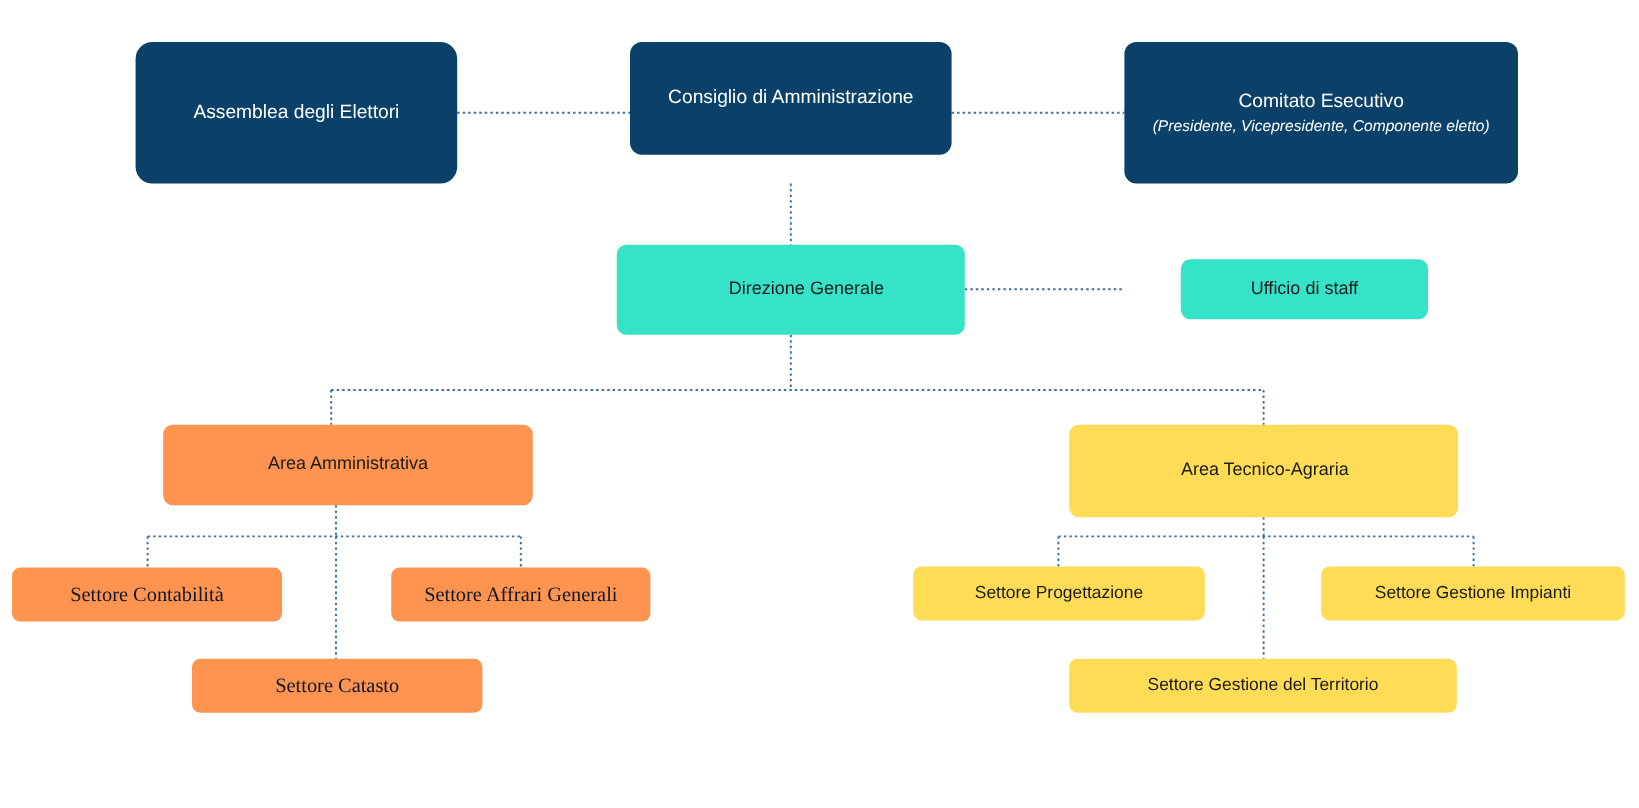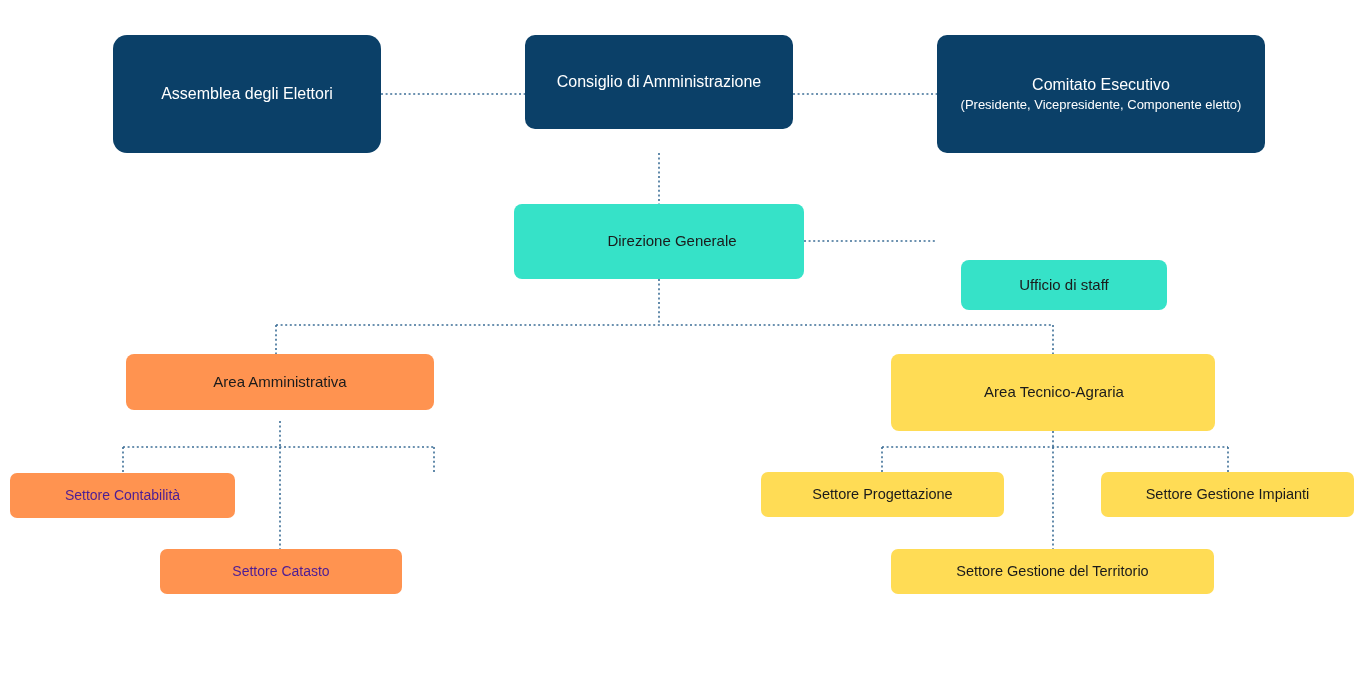--- a/index.html
+++ b/index.html
@@ -57,42 +57,44 @@
 
   
   .lvl-governance {
     background: #0b4068;
     color: #ffffff;
     font-size: 16px;
     border-radius: 10px;
   }
   .lvl-governance .node-subtitle {
     font-size: 13px;
+    font-style: italic;
   }
   .lvl-direction {
     background: #36e2c8;
     color: #1b1b1b;
     font-size: 15px;
   }
   .lvl-area-admin {
     background: #ff9350;
     color: #1b1b1b;
     font-size: 15px;
   }
   .lvl-area-tech {
     background: #ffdc55;
     color: #1b1b1b;
     font-size: 15px;
     padding-left: 12px;
   }
   .lvl-sector-admin {
     background: #ff9350;
-    color: #4c1d95;
-    font-size: 14px;
+    color: #0f172a;
+    font-size: 17px;
     border-radius: 7px;
+    font-family: Liberation Serif, serif;
   }
   .lvl-sector-tech {
     background: #ffdc55;
     color: #1b1b1b;
     font-size: 14.5px;
     border-radius: 7px;
   }
 </style>
 </head>
 <body>
@@ -141,36 +143,39 @@
 
   <div class="node lvl-governance" style="left: 937px; top: 35px; width: 328px; height: 118px;">
     <span class="node-title">Comitato Esecutivo</span>
     <span class="node-subtitle">(Presidente, Vicepresidente, Componente eletto)</span>
   </div>
 
   <div class="node lvl-direction" style="left: 514px; top: 204px; width: 290px; height: 75px; padding-left: 36px;">
     <span class="node-title">Direzione Generale</span>
   </div>
 
-  <div class="node lvl-direction" style="left: 961px; top: 216px; width: 206px; height: 50px; margin-top: 44px;">
+  <div class="node lvl-direction" style="left: 984px; top: 216px; width: 206px; height: 50px;">
     <span class="node-title">Ufficio di staff</span>
   </div>
 
-  <div class="node lvl-area-admin" style="left: 126px; top: 354px; width: 308px; height: 56px;">
+  <div class="node lvl-area-admin" style="left: 136px; top: 354px; width: 308px; height: 67px;">
     <span class="node-title">Area Amministrativa</span>
   </div>
 
   <div class="node lvl-area-tech" style="left: 891px; top: 354px; width: 324px; height: 77px;">
     <span class="node-title">Area Tecnico-Agraria</span>
   </div>
 
   <div class="node lvl-sector-admin" style="left: 10px; top: 473px; width: 225px; height: 45px;">
     <span class="node-title">Settore Contabilità</span>
   </div>
 
+  <div class="node lvl-sector-admin" style="left: 326px; top: 473px; width: 216px; height: 45px;">
+    <span class="node-title">Settore Affrari Generali</span>
+  </div>
 
   <div class="node lvl-sector-admin" style="left: 160px; top: 549px; width: 242px; height: 45px;">
     <span class="node-title">Settore Catasto</span>
   </div>
 
   <div class="node lvl-sector-tech" style="left: 761px; top: 472px; width: 243px; height: 45px; align-items: center;">
     <span class="node-title">Settore Progettazione</span>
   </div>
 
   <div class="node lvl-sector-tech" style="left: 1101px; top: 472px; width: 253px; height: 45px;">

